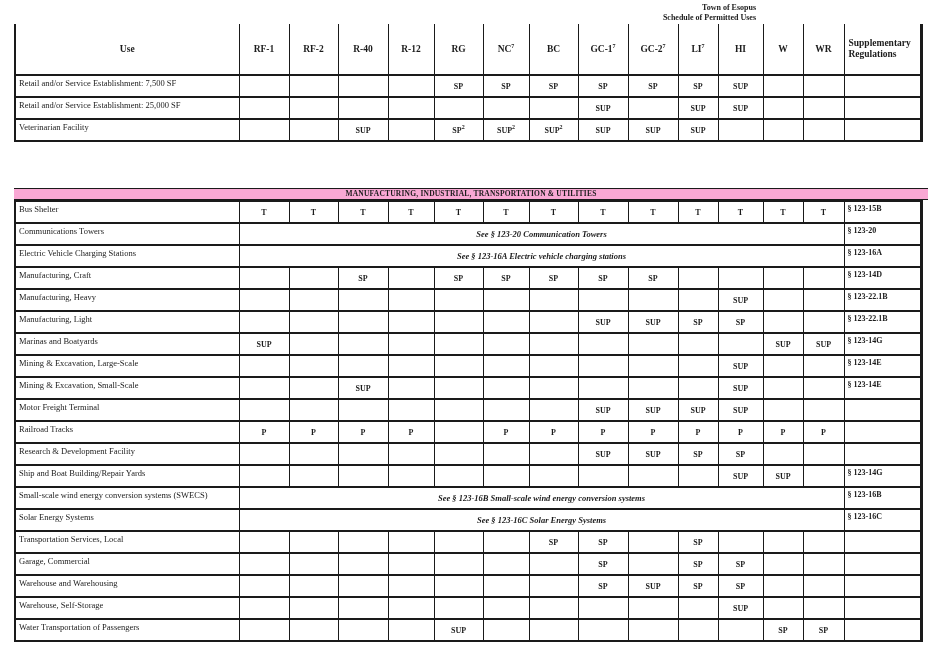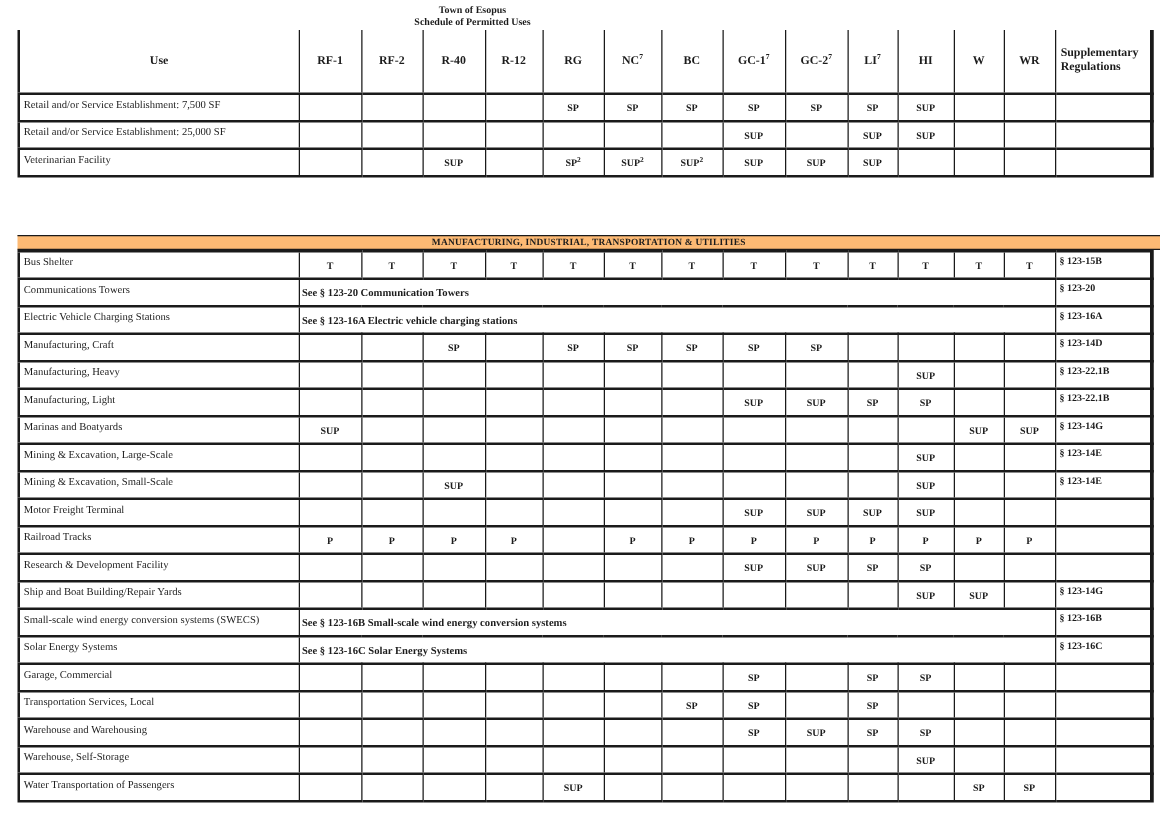--- a/index.html
+++ b/index.html
@@ -7,21 +7,21 @@
     width: 930px; height: 664px;
     background: #ffffff;
     overflow: hidden;
     font-family: "Liberation Serif", "DejaVu Serif", serif;
     color: #1c1c1c;
     position: relative;
   }
   .page-title {
     position: absolute;
     top: 3px; left: 0; width: 756px;
-    text-align: center;
+    text-align: right;
     font-size: 8px;
     font-weight: bold;
     line-height: 1.2;
   }
   table {
     border-collapse: collapse;
     table-layout: fixed;
     position: absolute;
     left: 14px;
     width: 906px;
@@ -66,31 +66,32 @@
   td.reg {
     text-align: left;
     font-size: 8px;
     font-weight: bold;
     padding-left: 3px;
     vertical-align: top;
     padding-top: 2px;
     margin-top: 38px;
   }
   td.span-cell {
-    text-align: left;
+    text-align: center;
     font-size: 8.5px;
     font-weight: bold;
     vertical-align: middle;
+    font-style: italic;
   }
   sup { font-size: 6px; line-height: 0; }
   .section-band {
     position: absolute;
     left: 14px; top: 188px;
     width: 914px; height: 10px;
-    background: #fdba74;
+    background: #f9a8d4;
     border-top: 1px solid #1a1a1a;
     border-bottom: 1px solid #1a1a1a;
     text-align: center;
     font-size: 7.5px;
     font-weight: bold;
     line-height: 10px;
     letter-spacing: 0.2px;
   }
 </style>
 </head>
@@ -415,49 +416,49 @@
         <td class="use">Small-scale wind energy conversion systems (SWECS)</td>
         <td class="span-cell" colspan="13">See § 123-16B Small-scale wind energy conversion systems</td>
         <td class="reg">§ 123-16B</td>
       </tr>
       <tr class="data-row">
         <td class="use">Solar Energy Systems</td>
         <td class="span-cell" colspan="13">See § 123-16C Solar Energy Systems</td>
         <td class="reg">§ 123-16C</td>
       </tr>
       <tr class="data-row">
+        <td class="use">Transportation Services, Local</td>
+        <td class="z"></td>
+        <td class="z"></td>
+        <td class="z"></td>
+        <td class="z"></td>
+        <td class="z"></td>
+        <td class="z"></td>
+        <td class="z">SP</td>
+        <td class="z">SP</td>
+        <td class="z"></td>
+        <td class="z">SP</td>
+        <td class="z"></td>
+        <td class="z"></td>
+        <td class="z"></td>
+        <td class="reg"></td>
+      </tr>
+      <tr class="data-row">
         <td class="use">Garage, Commercial</td>
         <td class="z"></td>
         <td class="z"></td>
         <td class="z"></td>
         <td class="z"></td>
         <td class="z"></td>
         <td class="z"></td>
         <td class="z"></td>
         <td class="z">SP</td>
         <td class="z"></td>
         <td class="z">SP</td>
         <td class="z">SP</td>
-        <td class="z"></td>
-        <td class="z"></td>
-        <td class="reg"></td>
-      </tr>
-      <tr class="data-row">
-        <td class="use">Transportation Services, Local</td>
-        <td class="z"></td>
-        <td class="z"></td>
-        <td class="z"></td>
-        <td class="z"></td>
-        <td class="z"></td>
-        <td class="z"></td>
-        <td class="z">SP</td>
-        <td class="z">SP</td>
-        <td class="z"></td>
-        <td class="z">SP</td>
-        <td class="z"></td>
         <td class="z"></td>
         <td class="z"></td>
         <td class="reg"></td>
       </tr>
       <tr class="data-row">
         <td class="use">Warehouse and Warehousing</td>
         <td class="z"></td>
         <td class="z"></td>
         <td class="z"></td>
         <td class="z"></td>

